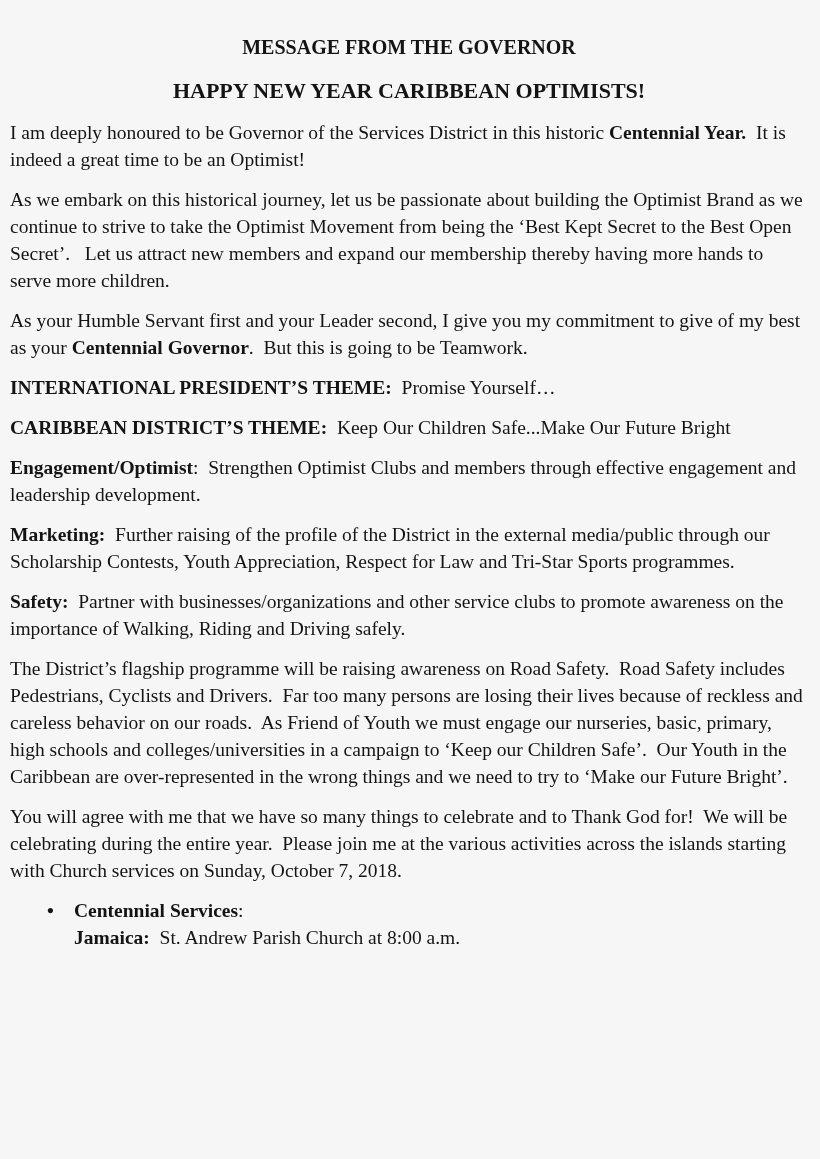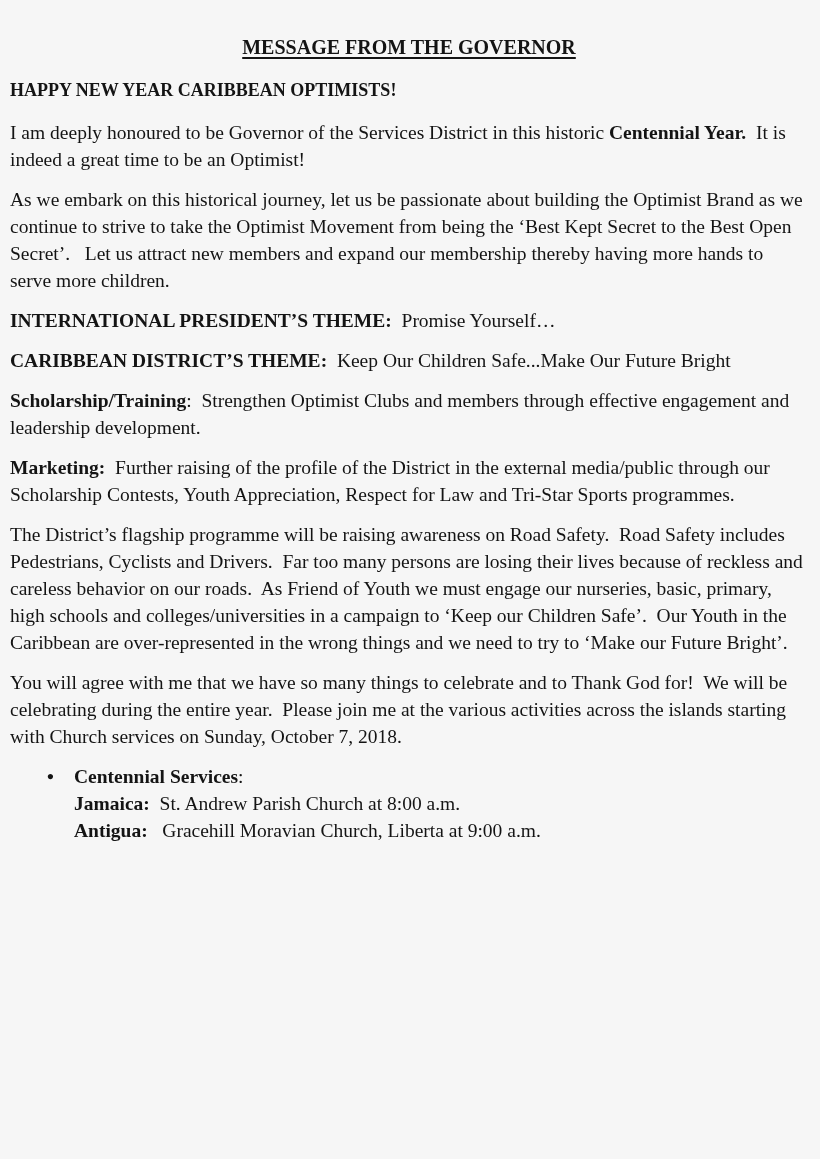--- a/index.html
+++ b/index.html
@@ -16,24 +16,24 @@
     color: #141414;
     overflow: hidden;
   }
   .title {
     text-align: center;
     font-size: 20px;
     font-weight: bold;
     margin: 0 0 16px 0;
     line-height: 27px;
   }
-  .title .u { text-decoration: underline; text-underline-offset: 3px; }
+  .title .u { text-underline-offset: 3px; }
   .subtitle {
-    text-align: left;
-    font-size: 18px;
+    text-align: center;
+    font-size: 22px;
     font-weight: bold;
     margin: 0 0 15px 0;
     line-height: 27px;
   }
   p.para {
     margin: 0 0 13px 0;
     white-space: pre-wrap;
   }
   .b { font-weight: bold; }
   .services { margin-top: 10px; }
@@ -47,36 +47,37 @@
 <div class="page">
 
   <h1 class="title"><span class="u">MESSAGE FROM THE GOVERNOR</span></h1>
 
   <h2 class="subtitle">HAPPY NEW YEAR CARIBBEAN OPTIMISTS!</h2>
 
   <p class="para"><span>I am deeply honoured to be Governor of the Services District in this historic </span><span class="b">Centennial Year.</span><span>  It is indeed a great time to be an Optimist!</span></p>
 
   <p class="para">As we embark on this historical journey, let us be passionate about building the Optimist Brand as we continue to strive to take the Optimist Movement from being the ‘Best Kept Secret to the Best Open Secret’.   Let us attract new members and expand our membership thereby having more hands to serve more children.</p>
 
+  <p class="para"><span>As your Humble Servant first and your Leader second, I give you my commitment to give of my best as your </span><span class="b">Centennial Governor</span><span>.  But this is going to be Teamwork.</span></p>
 
 
   <p class="para"><span class="b">INTERNATIONAL PRESIDENT’S THEME:</span><span>  Promise Yourself…</span></p>
 
   <p class="para"><span class="b">CARIBBEAN DISTRICT’S THEME:</span><span>  Keep Our Children Safe...Make Our Future Bright</span></p>
 
 
 
-  <p class="para"><span class="b">Scholarship/Training</span><span>:  Strengthen Optimist Clubs and members through effective engagement and leadership development.</span></p>
+  <p class="para"><span class="b">Engagement/Optimist</span><span>:  Strengthen Optimist Clubs and members through effective engagement and leadership development.</span></p>
 
   <p class="para"><span class="b">Marketing:</span><span>  Further raising of the profile of the District in the external media/public through our Scholarship Contests, Youth Appreciation, Respect for Law and Tri-Star Sports programmes.</span></p>
 
+  <p class="para"><span class="b">Safety:</span><span>  Partner with businesses/organizations and other service clubs to promote awareness on the importance of Walking, Riding and Driving safely.</span></p>
 
   <p class="para">The District’s flagship programme will be raising awareness on Road Safety.  Road Safety includes Pedestrians, Cyclists and Drivers.  Far too many persons are losing their lives because of reckless and careless behavior on our roads.  As Friend of Youth we must engage our nurseries, basic, primary, high schools and colleges/universities in a campaign to ‘Keep our Children Safe’.  Our Youth in the Caribbean are over-represented in the wrong things and we need to try to ‘Make our Future Bright’.</p>
 
   <p class="para">You will agree with me that we have so many things to celebrate and to Thank God for!  We will be celebrating during the entire year.  Please join me at the various activities across the islands starting with Church services on Sunday, October 7, 2018.</p>
 
   <div class="services">
     <div class="svc-head"><span class="svc-bullet b">•</span><span class="b">Centennial Services</span><span>:</span></div>
     <div class="svc-item"><span class="b">Jamaica:</span><span>  St. Andrew Parish Church at 8:00 a.m.</span></div>
-    <div class="svc-item"><span class="b">Antigua:</span><span>   Gracehill Moravian Church, Liberta at 9:00 a.m.</span></div>
   </div>
 
 </div>
 
 </body></html>

